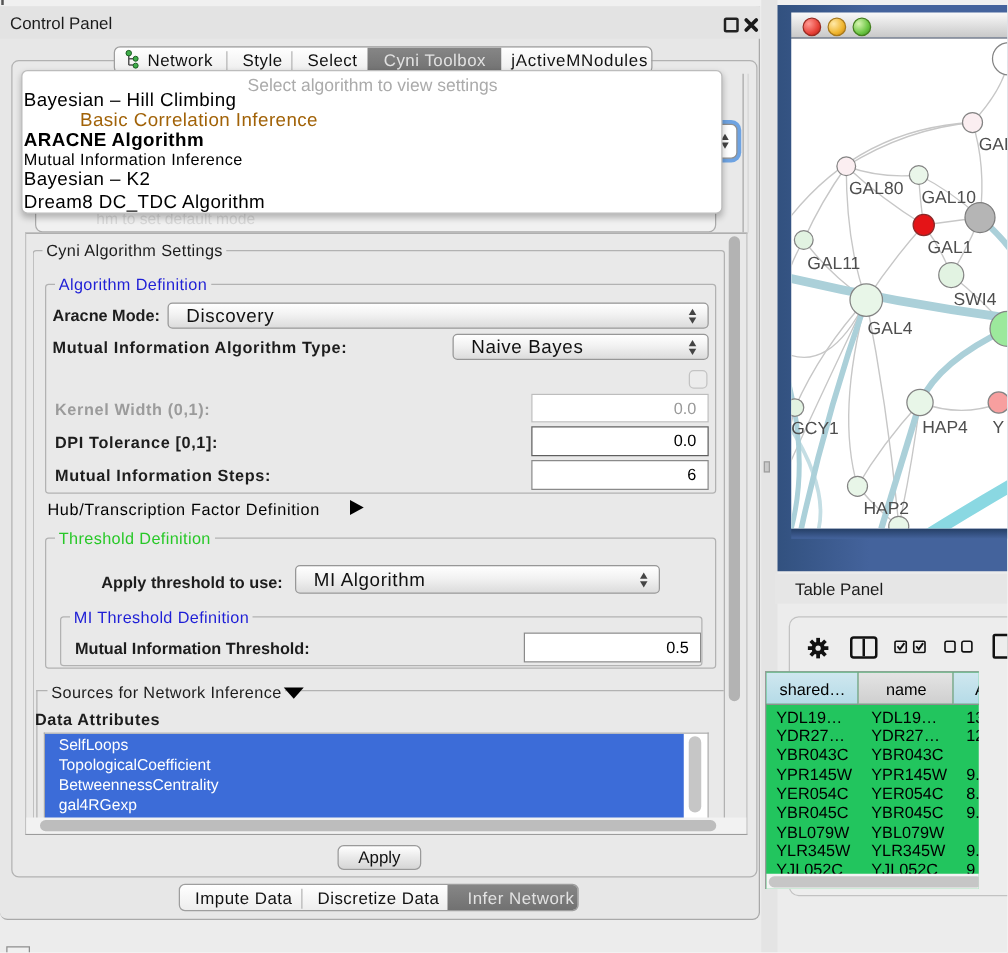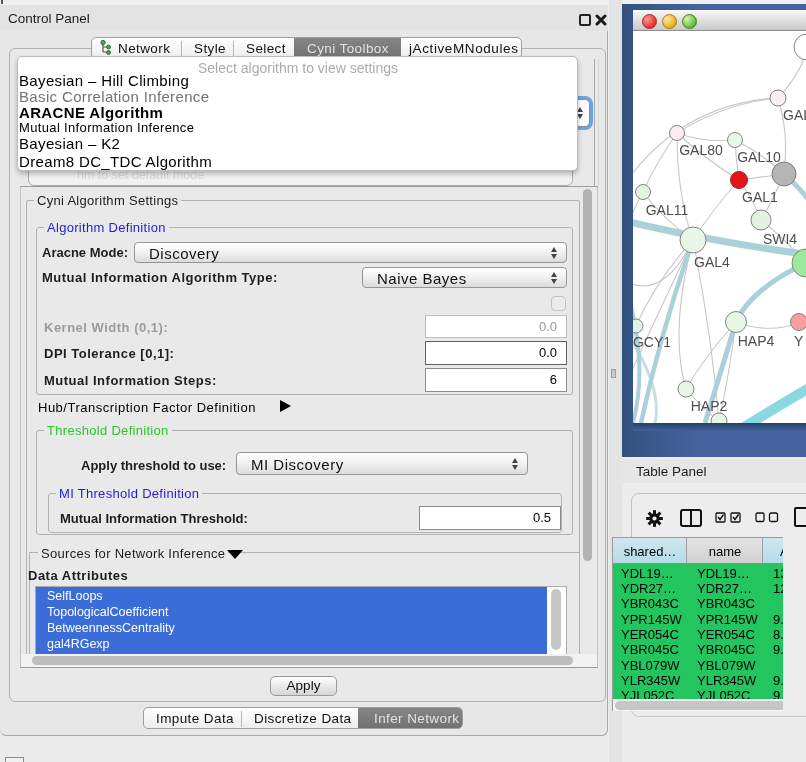--- a/index.html
+++ b/index.html
@@ -107,21 +107,21 @@
  line-height:22px;">6</div>
 
 <div class="abs" style="left:38px;top:400px;font-size:13px;letter-spacing:0.5px;color:#000;">Hub/Transcription Factor Definition</div>
 <div class="abs" style="left:280px;top:400px;width:0;height:0;border-top:6.5px solid transparent;
  border-bottom:6.5px solid transparent;border-left:11px solid #000;"></div>
 
 <div class="grp" style="left:36px;top:430px;width:537px;height:105px;"></div>
 <div class="gtit" style="left:44px;top:423px;color:#28c828;">Threshold Definition</div>
 <div class="lb" style="left:81px;top:458px;letter-spacing:0;">Apply threshold to use:</div>
 <div class="combo" style="left:236px;top:452px;width:292px;height:23px;">
-  <span class="txt">MI Discovery</span>
+  <span class="txt">MI Algorithm</span>
       <span class="car"></span>
 </div>
 
 <div class="grp" style="left:48px;top:493px;width:514px;height:40px;"></div>
 <div class="gtit" style="left:56px;top:486px;color:#1f1fd6;">MI Threshold Definition</div>
 <div class="lb" style="left:60px;top:511px;letter-spacing:0;">Mutual Information Threshold:</div>
 <div class="field" style="left:419px;top:506px;width:142px;height:24px;border:1px solid #8a8a8a;
  line-height:22px;">0.5</div>
 
 <div class="abs" style="left:29px;top:552px;width:550px;height:1px;background:#b2b2b2;"></div>
@@ -333,20 +333,20 @@
       <div class="trow" style="left:160px;top:150px;">9</div>
 
   <div class="abs" style="left:0;top:161px;width:171px;height:13px;background:#f4f4f4;"></div>
   <div class="abs" style="left:2px;top:163px;width:171px;height:9px;background:#c6c6c6;border-radius:4.5px;"></div>
 </div>
 
 <div class="abs" style="left:17px;top:56px;width:561px;height:115px;background:#fff;
  border:1px solid #bcbcbc;border-radius:5px;box-shadow:0 3px 5px rgba(0,0,0,0.25);box-sizing:border-box;">
   <div class="abs" style="left:180px;top:3px;font-size:14px;color:#ababab;">Select algorithm to view settings</div>
   <div class="abs" style="left:1px;top:16px;font-size:15px;line-height:15px;letter-spacing:0.35px;color:#000;">Bayesian – Hill Climbing</div>
-  <div class="abs" style="left:1px;top:32px;font-size:15px;line-height:15px;letter-spacing:0.35px;color:#737373;">Basic Correlation Inference</div>
+  <div class="abs" style="left:1px;top:32px;font-size:15px;line-height:15px;letter-spacing:0.35px;color:#a16207;padding-left:45px;">Basic Correlation Inference</div>
   <div class="abs" style="left:1px;top:48px;font-size:15px;line-height:15px;letter-spacing:0.35px;color:#000;font-weight:bold;">ARACNE Algorithm</div>
   <div class="abs" style="left:1px;top:63px;font-size:13px;line-height:15px;letter-spacing:0.35px;color:#000;">Mutual Information Inference</div>
   <div class="abs" style="left:1px;top:79px;font-size:15px;line-height:15px;letter-spacing:0.35px;color:#000;">Bayesian – K2</div>
   <div class="abs" style="left:1px;top:97px;font-size:15px;line-height:15px;letter-spacing:0.35px;color:#000;">Dream8 DC_TDC Algorithm</div>
 </div>
 
 </div>
 
 </body></html>

